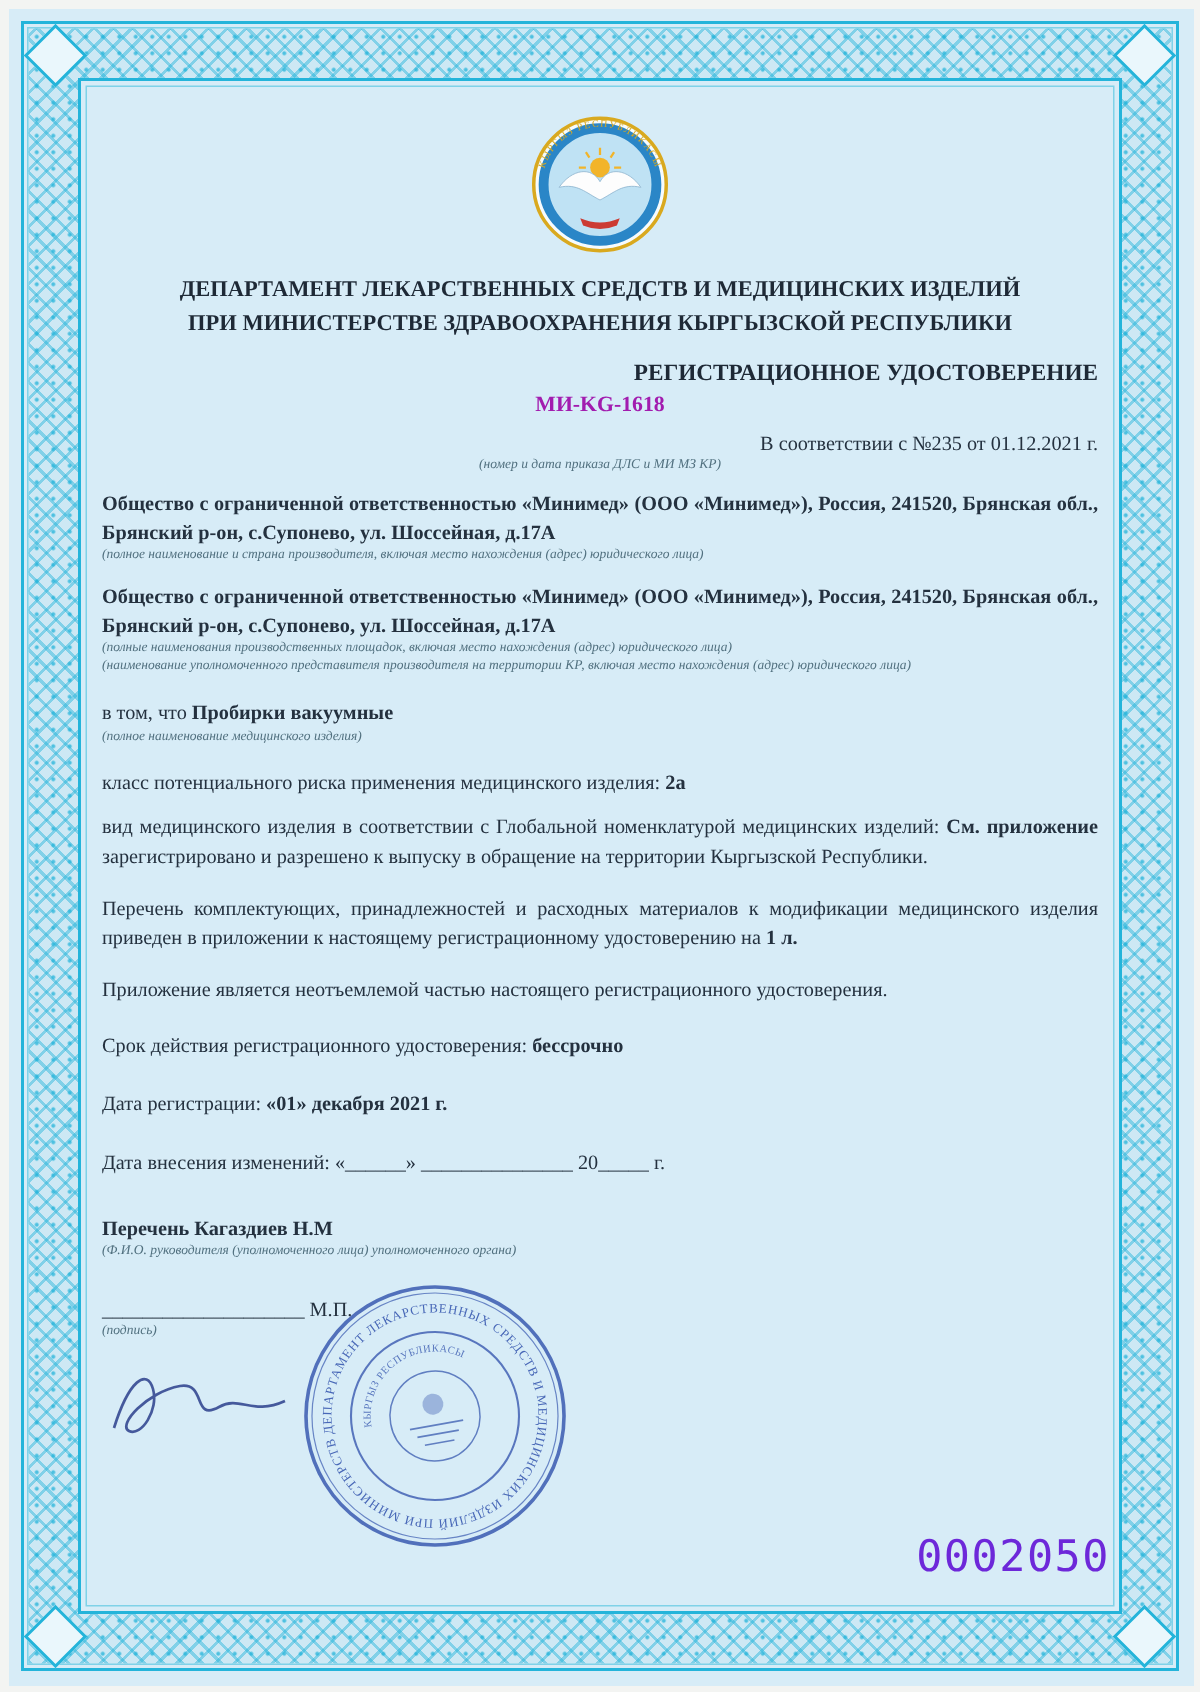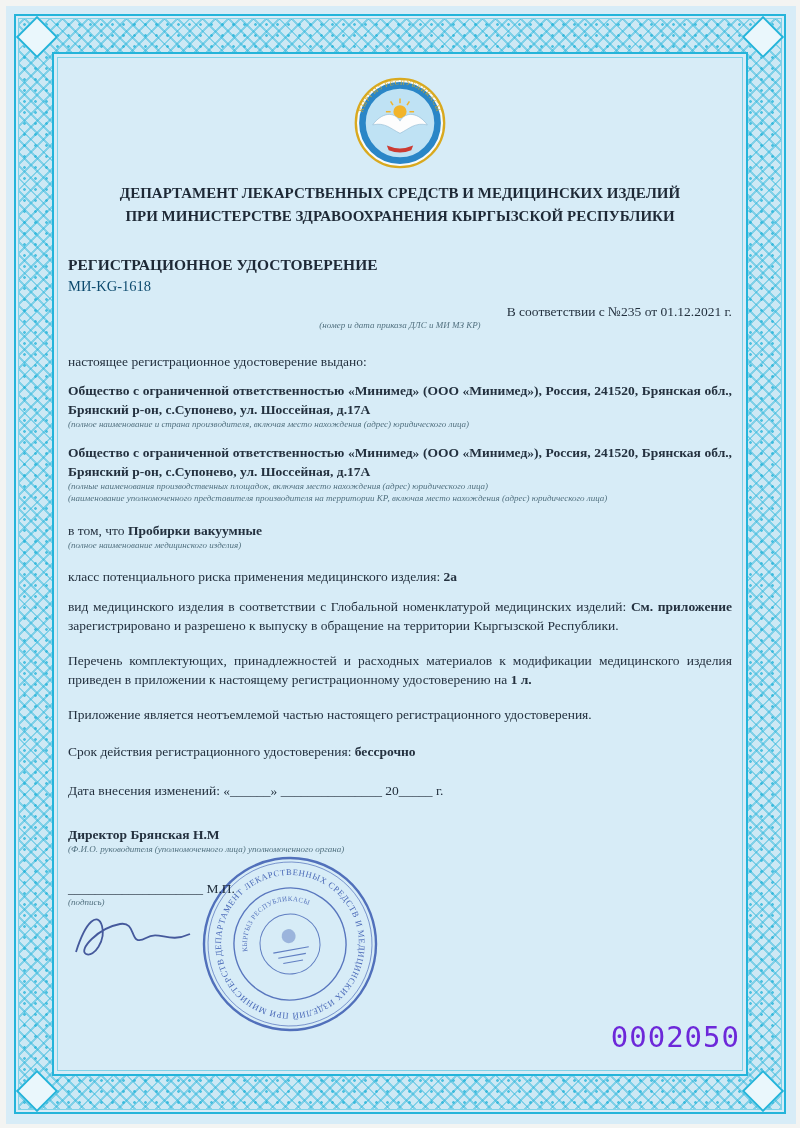--- a/index.html
+++ b/index.html
@@ -33,22 +33,22 @@
 
   .content{
     position:absolute;left:68px;right:68px;top:60px;bottom:60px;
     color:#24313f;
   }
   .emblem{display:block;margin:16px auto 6px;width:94px;height:94px;}
   .authority{
     margin:12px auto 0;max-width:570px;text-align:center;
     font-weight:bold;font-size:15px;line-height:1.5;color:#1e2936;
   }
-  .cert-title{margin-top:29px;text-align:left;font-weight:bold;font-size:15.5px;color:#1e2936;}
-  .cert-number{margin-top:4px;text-align:left;font-weight:normal;font-size:14.5px;color:#0c4a6e;}
+  .cert-title{margin-top:13px;text-align:right;font-weight:bold;font-size:15.5px;color:#1e2936;}
+  .cert-number{margin-top:4px;text-align:center;font-weight:bold;font-size:14.5px;color:#a21caf;}
   .order-line{margin-top:9px;text-align:right;font-size:13.5px;}
   .note{font-size:9px;font-style:italic;color:#51707f;line-height:1.3;}
   .note.center{text-align:center;}
   .para{font-size:13.5px;line-height:1.42;text-align:justify;}
   .bold{font-weight:bold;}
   .mt10{margin-top:10px}.mt12{margin-top:12px}.mt14{margin-top:14px}
   .mt16{margin-top:16px}.mt18{margin-top:18px}.mt20{margin-top:20px}.mt24{margin-top:24px}
   .left{text-align:left;}
   .stamp{
     position:absolute;left:130px;top:792px;width:184px;height:184px;
@@ -102,21 +102,20 @@
     <path d="M0,-2 C-6,-13 -20,-11 -29,2 C-16,-1 -10,6 0,11 C10,6 16,-1 29,2 C20,-11 6,-13 0,-2 Z" fill="#fdfdfd" stroke="#8fb6cf" stroke-width="0.6"></path>
     <path d="M-14,24 Q0,30 14,24 L12,29 Q0,34 -12,29 Z" fill="#cc3b33"></path>
   </svg>
 
   <div class="authority">ДЕПАРТАМЕНТ ЛЕКАРСТВЕННЫХ СРЕДСТВ И МЕДИЦИНСКИХ ИЗДЕЛИЙ ПРИ МИНИСТЕРСТВЕ ЗДРАВООХРАНЕНИЯ КЫРГЫЗСКОЙ РЕСПУБЛИКИ</div>
   <div class="cert-title">РЕГИСТРАЦИОННОЕ УДОСТОВЕРЕНИЕ</div>
   <div class="cert-number">МИ-KG-1618</div>
   <div class="order-line">В соответствии с №235 от 01.12.2021 г.</div>
   <div class="note center">(номер и дата приказа ДЛС и МИ МЗ КР)</div>
 
-  <div class="para left mt20">настоящее регистрационное удостоверение выдано:</div>
 
   <div class="para bold mt10">Общество с ограниченной ответственностью «Минимед» (ООО «Минимед»), Россия, 241520, Брянская обл., Брянский р-он, с.Супонево, ул. Шоссейная, д.17А</div>
   <div class="note">(полное наименование и страна производителя, включая место нахождения (адрес) юридического лица)</div>
 
   <div class="para bold mt12">Общество с ограниченной ответственностью «Минимед» (ООО «Минимед»), Россия, 241520, Брянская обл., Брянский р-он, с.Супонево, ул. Шоссейная, д.17А</div>
   <div class="note">(полные наименования производственных площадок, включая место нахождения (адрес) юридического лица)</div>
 
   <div class="note">(наименование уполномоченного представителя производителя на территории КР, включая место нахождения (адрес) юридического лица)</div>
 
   <div class="para left mt16">
@@ -135,24 +134,27 @@
   <div class="para mt16">
     <span>Перечень комплектующих, принадлежностей и расходных материалов к модификации медицинского изделия приведен в приложении к настоящему регистрационному удостоверению на </span><span class="bold">1 л.</span>
   </div>
 
   <div class="para mt16">Приложение является неотъемлемой частью настоящего регистрационного удостоверения.</div>
 
   <div class="para left mt18">
     <span>Срок действия регистрационного удостоверения: </span><span class="bold">бессрочно</span>
   </div>
 
+  <div class="para left mt20">
+    <span>Дата регистрации: </span><span class="bold">«01» декабря 2021 г.</span>
+  </div>
 
   <div class="para left mt20">Дата внесения изменений: «______» _______________ 20_____ г.</div>
 
-  <div class="para left bold mt24">Директор Брянская Н.М</div>
+  <div class="para left bold mt24">Перечень Кагаздиев Н.М</div>
   <div class="note">(Ф.И.О. руководителя (уполномоченного лица) уполномоченного органа)</div>
 
   <div class="sig-row">
     <span>____________________</span>
     <span>М.П.</span>
   </div>
   <div class="note">(подпись)</div>
 
   <svg class="signature-svg" viewBox="0 0 150 70">
     <path d="M8,52 C18,20 30,12 34,26 C38,40 26,58 18,54 C10,50 30,28 52,24 C70,21 60,48 78,38 C92,30 100,44 122,34" fill="none" stroke="#2b3f8c" stroke-width="1.8" opacity="0.85"></path>

